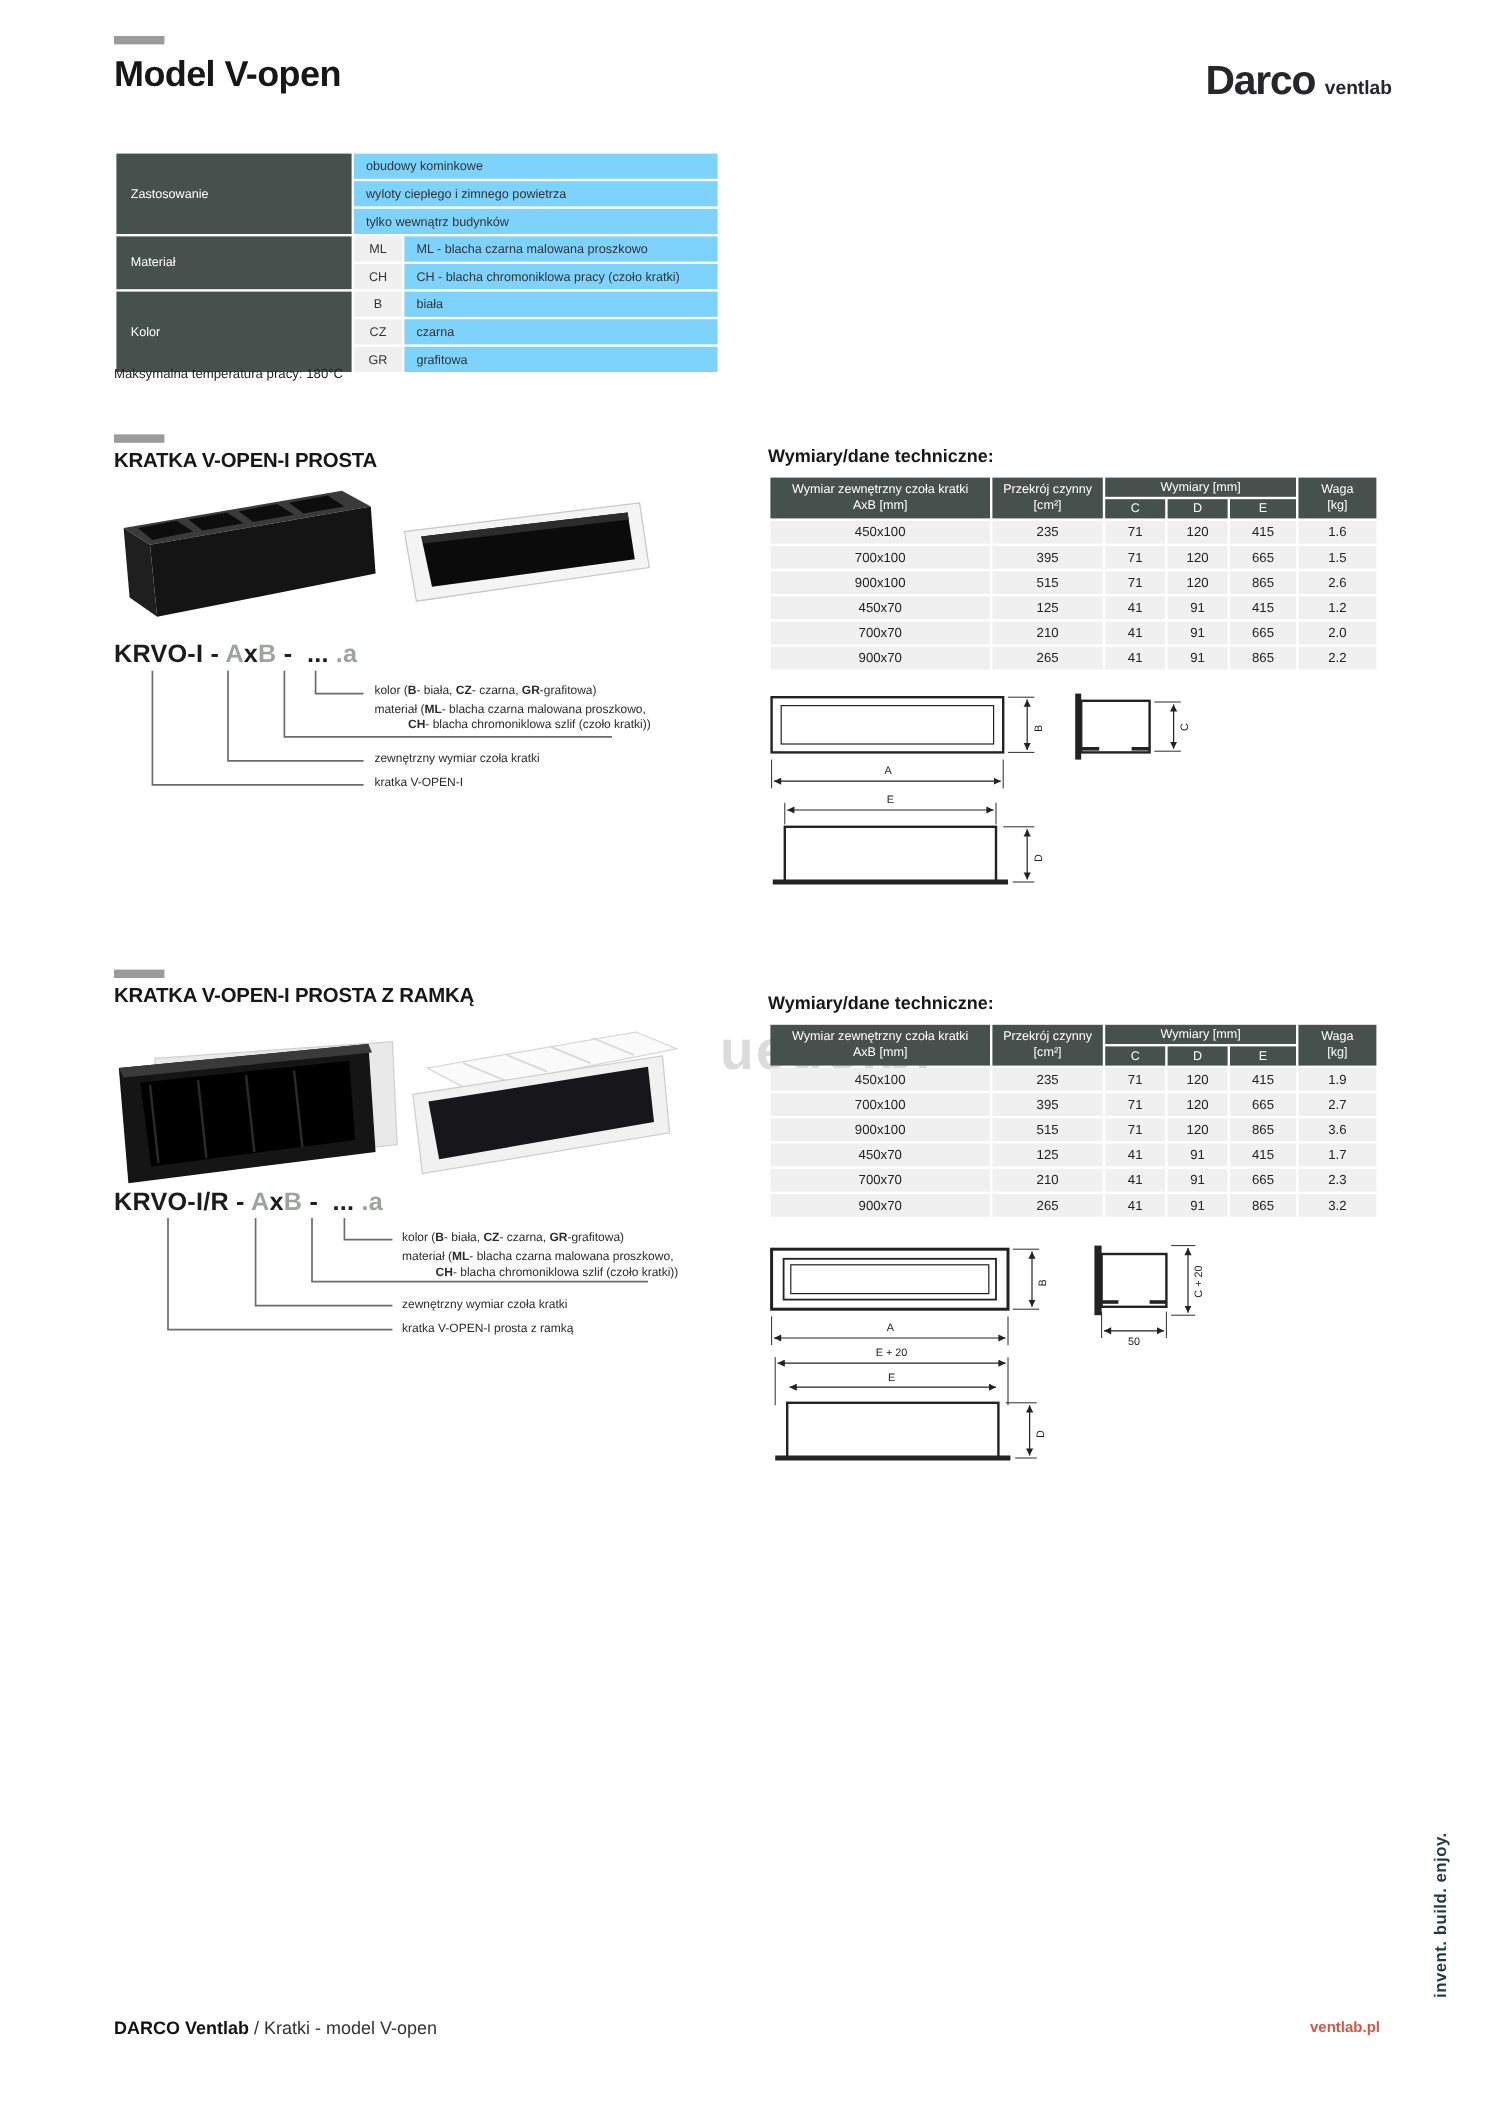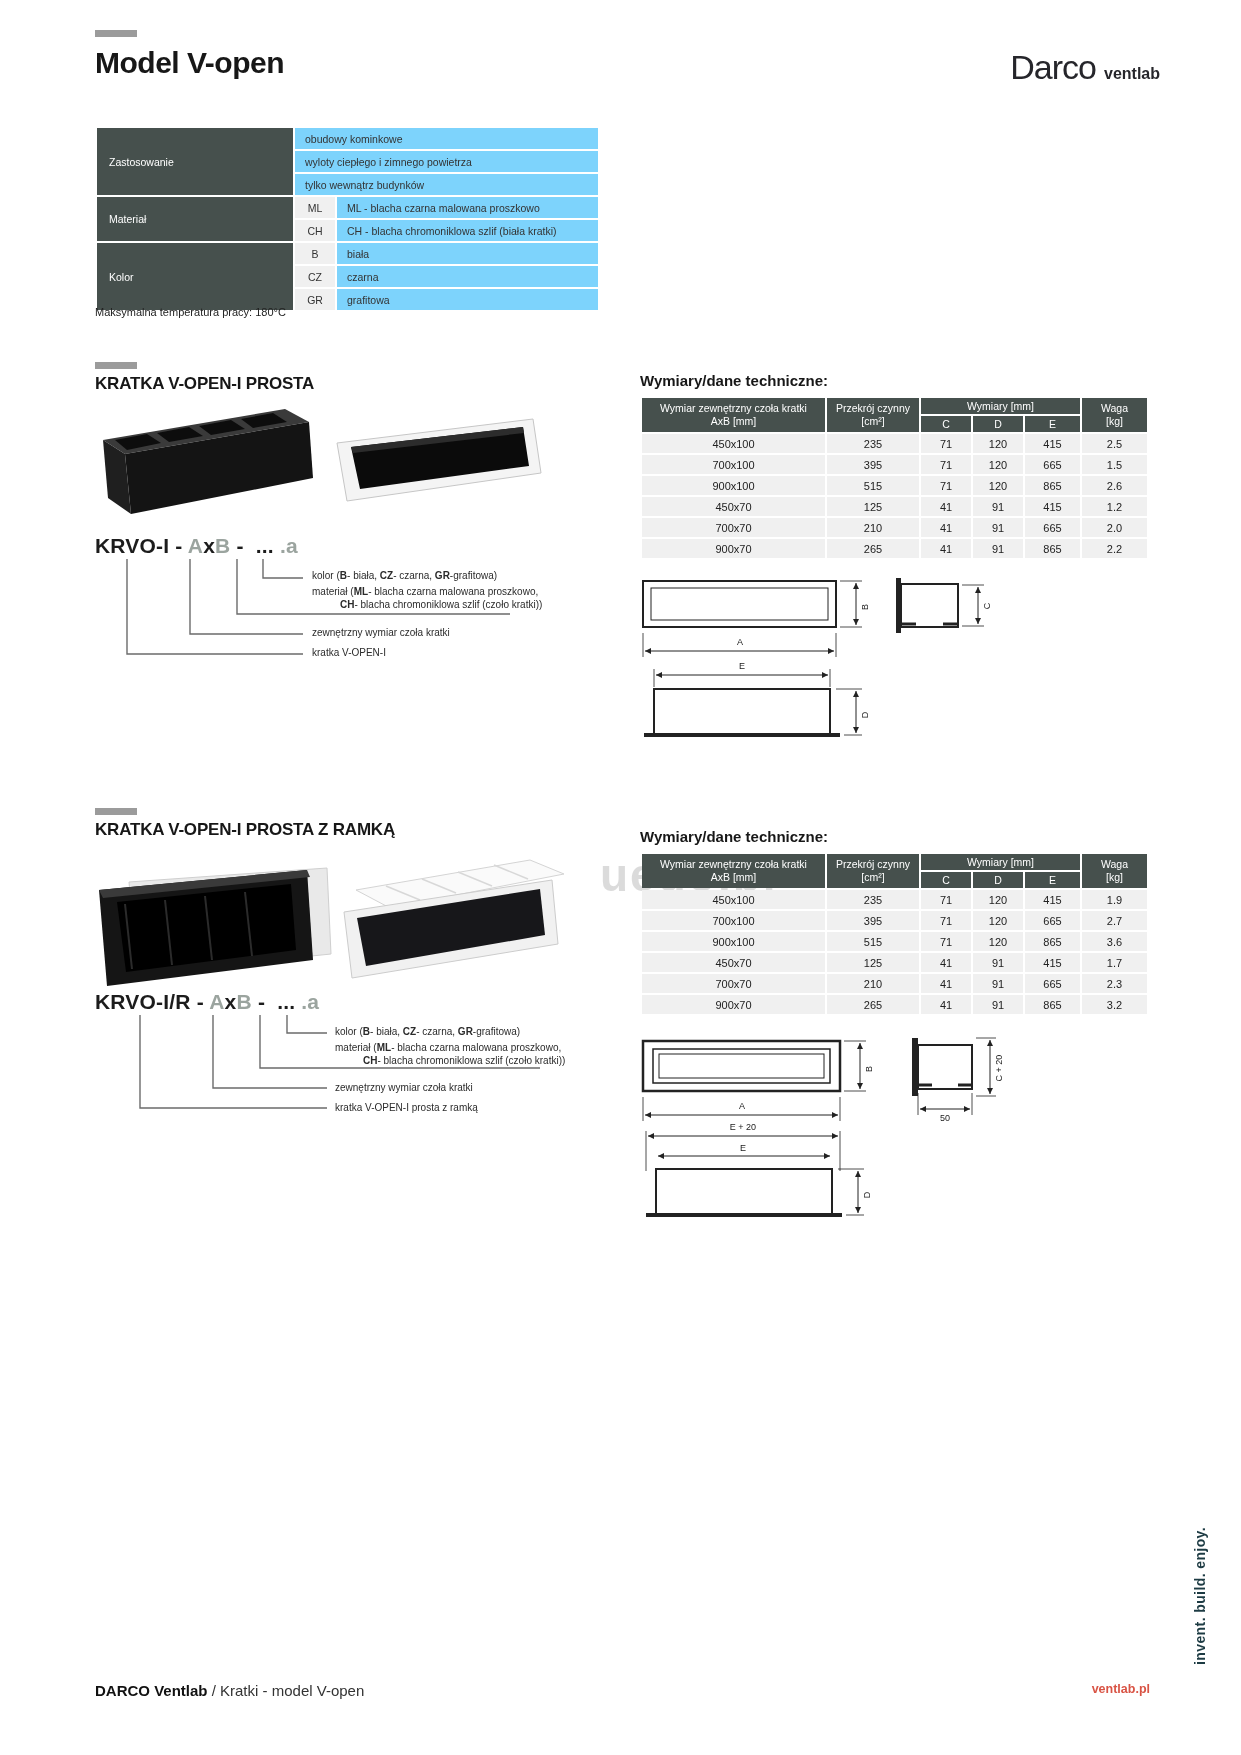--- a/index.html
+++ b/index.html
@@ -5,21 +5,21 @@
   html,body{margin:0;padding:0;background:#e8e8e8;}
   .page{
     position:relative;width:1241px;height:1755px;background:#ffffff;
     font-family:"Liberation Sans",sans-serif;color:#1a1a1a;overflow:hidden;
     margin:0 auto;
   }
   .abs{position:absolute;}
   .bar{width:42px;height:7px;background:#9b9b9b;}
   .page-title{font-size:30px;font-weight:800;letter-spacing:-0.5px;color:#171717;}
   .logo{display:flex;align-items:baseline;gap:8px;justify-content:flex-end;width:260px;}
-  .logo-main{font-size:34px;font-weight:400;letter-spacing:-1px;color:#26262b;}
+  .logo-main{font-size:34px;font-weight:700;letter-spacing:-1px;color:#26262b;}
   .logo-sub{font-size:16px;font-weight:700;color:#26262b;text-align:right;}
 
   
   table{border-collapse:separate;border-spacing:2px;}
   .spec-table{width:505px;}
   .spec-table td{font-size:10.5px;vertical-align:middle;}
   .spec-label{background:#46504d;color:#fff;font-size:12px;padding-left:12px;width:183px;}
   .spec-code{background:#f0f0f0;width:38px;text-align:center;color:#333;}
   .spec-val{background:#7dd3fc;color:#333;padding-left:10px;height:19px;}
   .note{font-size:11px;color:#222;}
@@ -79,21 +79,21 @@
     <tr>
           <td class="spec-val" colspan="2">tylko wewnątrz budynków</td>
         </tr>
     <tr>
       <td class="spec-label" rowspan="2">Materiał</td>
       <td class="spec-code">ML</td>
       <td class="spec-val">ML - blacha czarna malowana proszkowo</td>
     </tr>
     <tr>
       <td class="spec-code">CH</td>
-      <td class="spec-val">CH - blacha chromoniklowa szlif (biała kratki)</td>
+      <td class="spec-val">CH - blacha chromoniklowa pracy (czoło kratki)</td>
     </tr>
     <tr>
       <td class="spec-label" rowspan="3">Kolor</td>
       <td class="spec-code">B</td>
       <td class="spec-val">biała</td>
     </tr>
     <tr>
       <td class="spec-code">CZ</td>
       <td class="spec-val">czarna</td>
     </tr>
@@ -168,21 +168,21 @@
         <th class="sub">E</th>
       </tr>
     </thead>
     <tbody>
         <tr>
           <td>450x100</td>
           <td>235</td>
           <td>71</td>
           <td>120</td>
           <td>415</td>
-          <td>2.5</td>
+          <td>1.6</td>
         </tr>
         <tr>
           <td>700x100</td>
           <td>395</td>
           <td>71</td>
           <td>120</td>
           <td>665</td>
           <td>1.5</td>
         </tr>
         <tr>

